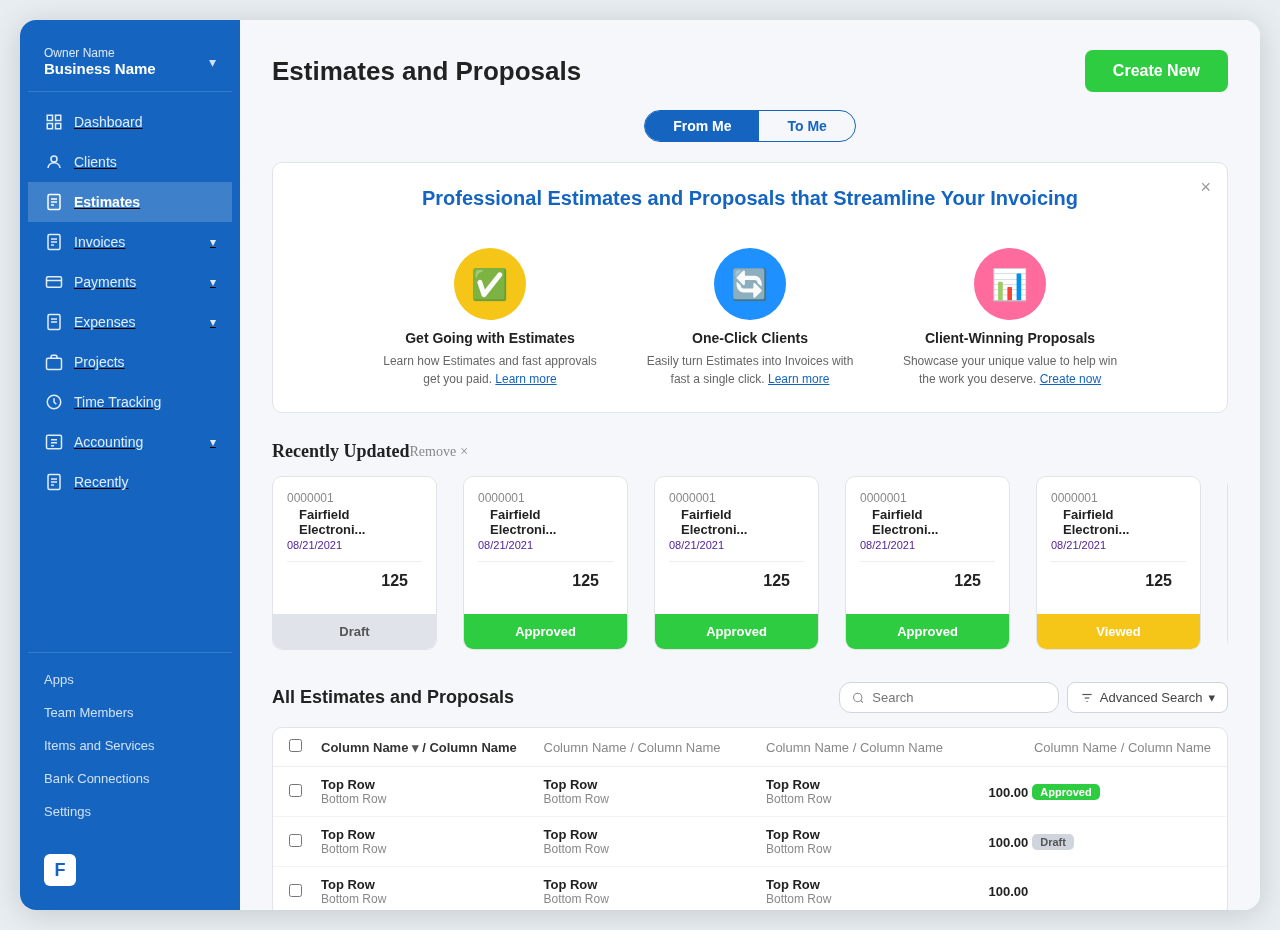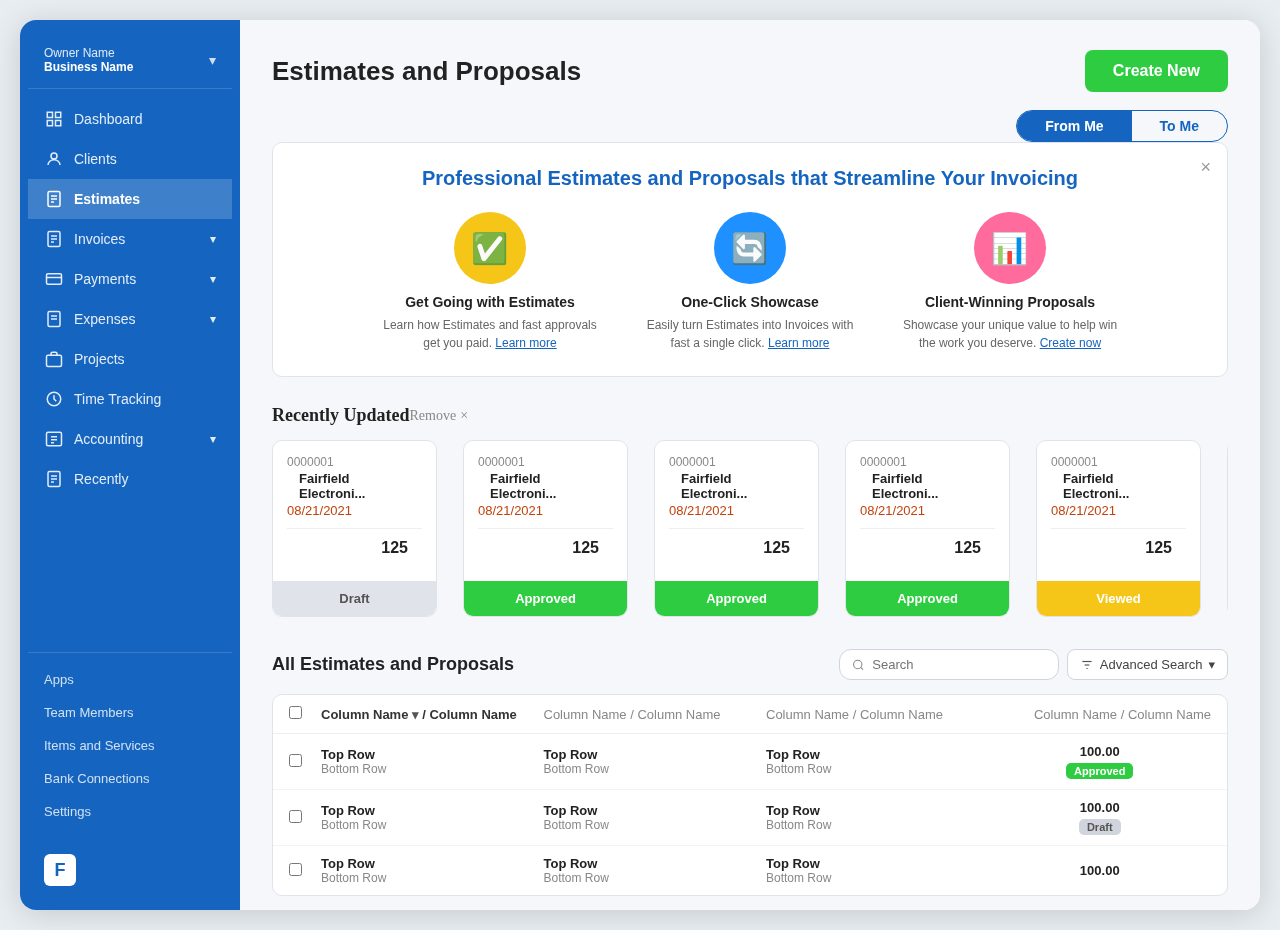--- a/index.html
+++ b/index.html
@@ -4,68 +4,68 @@
   <style>
     * { box-sizing: border-box; margin: 0; padding: 0; }
     body { font-family: -apple-system, BlinkMacSystemFont, 'Segoe UI', sans-serif; background: #e8edf2; height: 930px; width: 1280px; overflow: hidden; display: flex; align-items: center; justify-content: center; }
     .app-container { width: 1240px; height: 890px; background: #fff; border-radius: 16px; display: flex; overflow: hidden; box-shadow: 0 4px 30px rgba(0,0,0,0.15); }
 
     
     .sidebar { width: 220px; background: #1565c0; display: flex; flex-direction: column; padding: 8px; flex-shrink: 0; }
     .sidebar-header { padding: 18px 16px 14px; display: flex; align-items: center; justify-content: space-between; border-bottom: 1px solid rgba(255,255,255,0.15); }
     .sidebar-header-text { color: #fff; }
     .sidebar-owner { font-size: 12px; opacity: 0.85; }
-    .sidebar-business { font-size: 12px; font-weight: 700; text-align: center; }
+    .sidebar-business { font-size: 15px; font-weight: 700; text-align: center; }
     .sidebar-chevron { color: #fff; font-size: 14px; opacity: 0.8; }
-    .sidebar-nav { flex: 1; padding: 10px 0; overflow-y: auto; }
+    .sidebar-nav { flex: 1; padding: 10px 0; overflow-y: auto; text-decoration: underline; }
     .nav-item { display: flex; align-items: center; gap: 10px; padding: 10px 16px; color: rgba(255,255,255,0.88); font-size: 14px; cursor: pointer; border-radius: 0; position: relative; }
     .nav-item.active { background: rgba(255,255,255,0.18); color: #fff; font-weight: 600; }
     .nav-item .nav-icon { width: 20px; height: 20px; display: flex; align-items: center; justify-content: center; flex-shrink: 0; }
     .nav-item .nav-chevron { margin-left: auto; font-size: 12px; }
     .sidebar-bottom-links { padding: 10px 0; border-top: 1px solid rgba(255,255,255,0.15); }
     .sidebar-bottom-link { padding: 9px 16px; color: rgba(255,255,255,0.8); font-size: 13px; cursor: pointer; }
     .sidebar-logo { padding: 16px; display: flex; align-items: center; }
     .logo-box { width: 32px; height: 32px; background: #fff; border-radius: 6px; display: flex; align-items: center; justify-content: center; color: #1565c0; font-weight: 900; font-size: 18px; }
 
     
     .main-content { flex: 1; background: #f5f7fa; overflow-y: auto; padding: 30px 32px; }
     .page-header { display: flex; align-items: center; justify-content: space-between; margin-bottom: 18px; }
     .page-title { font-size: 26px; font-weight: 700; color: #222; }
     .btn-create { background: #2ecc40; color: #fff; border: none; padding: 12px 28px; border-radius: 8px; font-size: 16px; font-weight: 700; cursor: pointer; }
 
     
-    .tabs-container { display: flex; justify-content: flex-end; }
+    .tabs-container { display: flex; justify-content: center; margin-bottom: 20px; }
     .tabs-group { display: flex; border: 1.5px solid #1565c0; border-radius: 25px; overflow: hidden; }
     .tab-btn { padding: 7px 28px; font-size: 14px; font-weight: 600; cursor: pointer; border: none; background: transparent; color: #1565c0; }
     .tab-btn.active { background: #1565c0; color: #fff; }
 
     
     .promo-banner { background: #fff; border: 1px solid #e0e4ea; border-radius: 10px; padding: 24px 30px; margin-bottom: 28px; position: relative; text-align: center; }
     .promo-close { position: absolute; top: 14px; right: 16px; font-size: 18px; color: #999; cursor: pointer; }
-    .promo-title { font-size: 20px; font-weight: 700; color: #1565c0; margin-bottom: 22px; }
+    .promo-title { font-size: 20px; font-weight: 700; color: #1565c0; margin-bottom: 38px; }
     .promo-cards { display: flex; justify-content: center; gap: 40px; }
     .promo-card { max-width: 220px; text-align: center; }
     .promo-icon-circle { width: 72px; height: 72px; border-radius: 50%; display: flex; align-items: center; justify-content: center; margin: 0 auto 10px; font-size: 30px; }
     .promo-icon-yellow { background: #f5c518; }
     .promo-icon-blue { background: #1e90ff; }
     .promo-icon-pink { background: #ff6b9d; }
     .promo-card-title { font-size: 14px; font-weight: 700; color: #222; margin-bottom: 6px; }
     .promo-card-desc { font-size: 12px; color: #666; line-height: 1.5; }
     .promo-link { color: #1565c0; text-decoration: underline; cursor: pointer; }
 
     
     .section-header { display: flex; align-items: center; justify-content: flex-start; margin-bottom: 14px; font-family: Liberation Serif, serif; }
     .section-title { font-size: 18px; font-weight: 700; color: #222; }
     .remove-btn { display: flex; align-items: center; gap: 4px; color: #888; font-size: 14px; cursor: pointer; }
     .recent-cards { display: flex; gap: 26px; overflow-x: auto; padding-bottom: 4px; }
     .estimate-card { background: #fff; border: 1px solid #e0e4ea; border-radius: 10px; min-width: 165px; flex: 1; overflow: hidden; }
     .card-body { padding: 14px; }
     .card-number { font-size: 12px; color: #888; }
     .card-client { font-size: 13px; color: #222; font-weight: 600; margin: 2px 12px; }
-    .card-date { font-size: 13px; color: #c2410c; }
+    .card-date { font-size: 11px; color: #4c1d95; }
     .card-divider { border: none; border-top: 1px solid #eee; margin: 10px 0; }
     .card-amount { font-size: 16px; font-weight: 600; color: #222; text-align: right; padding: 0 14px 10px; }
     .card-status { padding: 10px; text-align: center; font-size: 13px; font-weight: 700; }
     .status-draft { background: #e0e4ea; color: #555; }
     .status-approved { background: #2ecc40; color: #fff; }
     .status-viewed { background: #f5c518; color: #fff; }
 
     
     .all-section { margin-top: 28px; }
     .all-header { display: flex; align-items: center; justify-content: space-between; margin-bottom: 14px; }
@@ -79,21 +79,21 @@
     .col1 { flex: 1.5; font-size: 13px; font-weight: 700; color: #333; }
     .col2 { flex: 1.5; font-size: 13px; color: #888; }
     .col3 { flex: 1.5; font-size: 13px; color: #888; }
     .col4 { flex: 1.5; font-size: 13px; color: #888; text-align: right; }
     .table-row { display: flex; align-items: center; padding: 10px 16px; border-bottom: 1px solid #f2f3f5; }
     .table-row:last-child { border-bottom: none; }
     .row-cb { width: 32px; flex-shrink: 0; }
     .row-col1 { flex: 1.5; }
     .row-col2 { flex: 1.5; }
     .row-col3 { flex: 1.5; }
-    .row-col4 { flex: 1.5; text-align: right; display: flex; flex-direction: column; align-items: center; gap: 4px; }
+    .row-col4 { flex: 1.5; text-align: right; display: flex; flex-direction: row; align-items: flex-end; gap: 4px; }
     .row-main { font-size: 13px; font-weight: 600; color: #222; }
     .row-sub { font-size: 12px; color: #888; }
     .row-amount { font-size: 13px; font-weight: 700; color: #222; }
     .badge { font-size: 11px; font-weight: 700; border-radius: 5px; padding: 2px 8px; }
     .badge-approved { background: #2ecc40; color: #fff; }
     .badge-draft { background: #d0d5dd; color: #555; }
     .col-sort-icon { display: inline; color: #555; }
   </style>
 </head>
 <body>
@@ -251,21 +251,21 @@
       <div class="promo-cards">
         <div class="promo-card">
           <div class="promo-icon-circle promo-icon-yellow">✅</div>
           <div class="promo-card-title">Get Going with Estimates</div>
           <div class="promo-card-desc">
             <span>Learn how Estimates and fast approvals get you paid.</span> <span class="promo-link">Learn more</span>
           </div>
         </div>
         <div class="promo-card">
           <div class="promo-icon-circle promo-icon-blue">🔄</div>
-          <div class="promo-card-title">One-Click Showcase</div>
+          <div class="promo-card-title">One-Click Clients</div>
           <div class="promo-card-desc">
             <span>Easily turn Estimates into Invoices with fast a single click.</span> <span class="promo-link">Learn more</span>
           </div>
         </div>
         <div class="promo-card">
           <div class="promo-icon-circle promo-icon-pink">📊</div>
           <div class="promo-card-title">Client-Winning Proposals</div>
           <div class="promo-card-desc">
             <span>Showcase your unique value to help win the work you deserve.</span> <span class="promo-link">Create now</span>
           </div>

